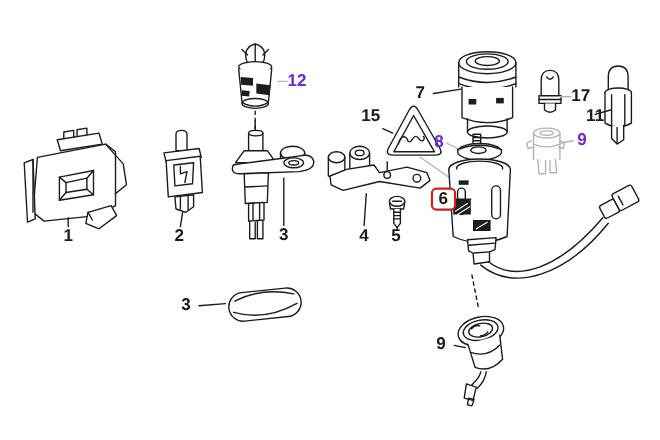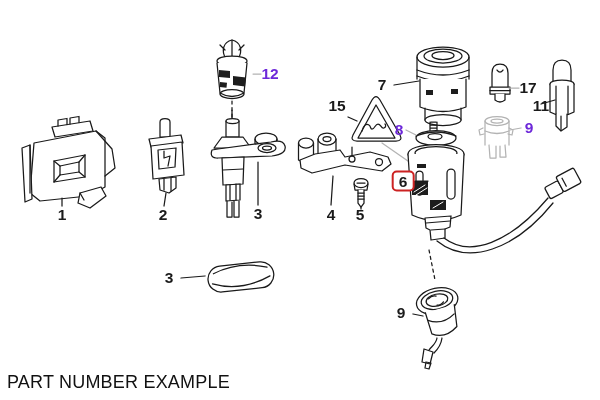--- a/index.html
+++ b/index.html
@@ -230,14 +230,13 @@
   <div class="part-label" style="left:382px;top:85px">7</div>
   <div class="part-label muted" style="left:399px;top:130px">8</div>
   <div class="part-label muted" style="left:529px;top:128px">9</div>
   <div class="part-label" style="left:528px;top:88px">17</div>
   <div class="part-label" style="left:541px;top:106px">11</div>
   <div class="part-label muted" style="left:270px;top:74px">12</div>
   <div class="part-label" style="left:401px;top:313px">9</div>
   <div class="part-label" style="left:169px;top:278px">3</div>
   <div class="part-label" style="left:337px;top:106px">15</div>
 
-  <div id="footer-caption">PART NUMBER EXAMPLE</div>
 </div>
 
 </body></html>

